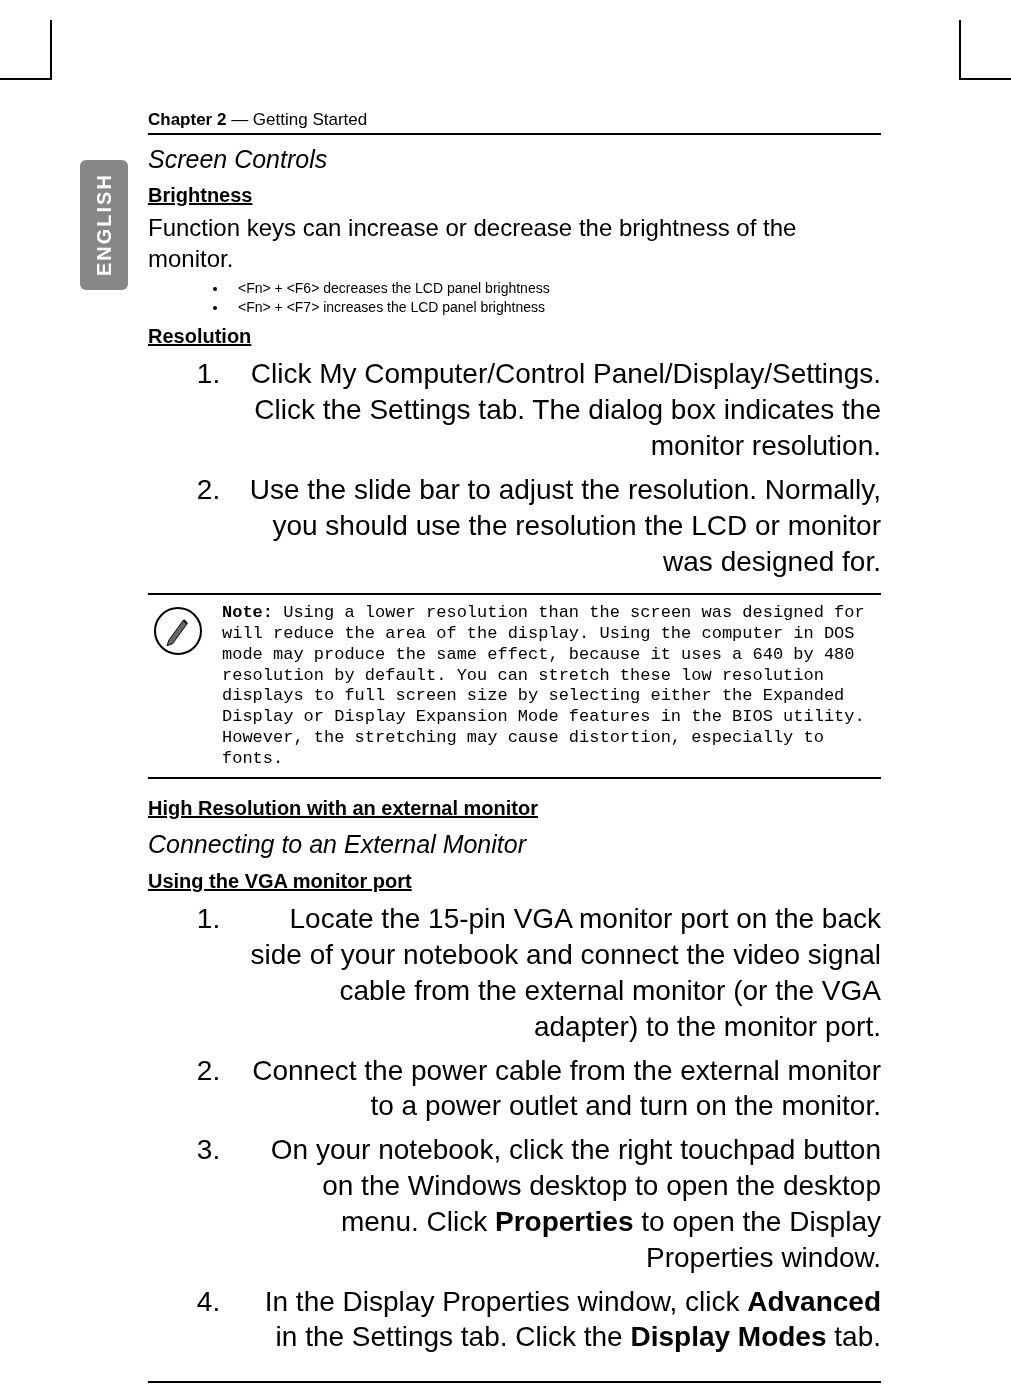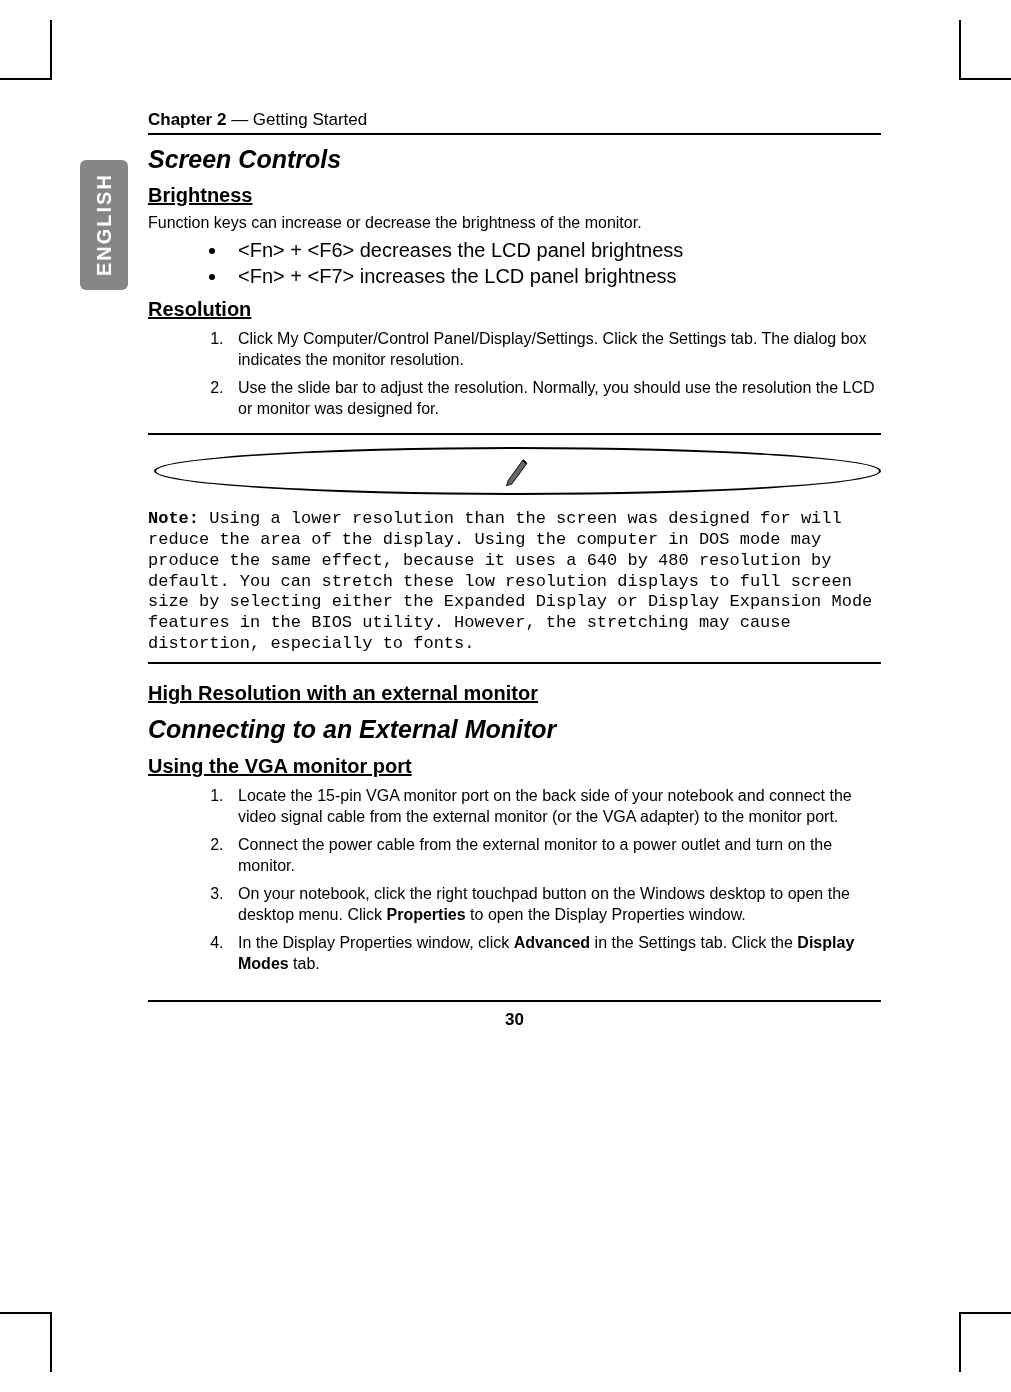--- a/index.html
+++ b/index.html
@@ -46,55 +46,55 @@
   .content { margin-left: 28px; }
   .chapter-line {
     font-size: 17px;
     border-bottom: 2.5px solid #000;
     padding-bottom: 3px;
     margin-bottom: 10px;
   }
   .chapter-line b { font-weight: bold; }
   h2.section {
     font-style: italic;
-    font-weight: bold;
+    font-weight: normal;
     font-size: 25px;
     margin: 10px 0 6px 0;
   }
   h3.sub {
     font-weight: bold;
     font-size: 20px;
     text-decoration: underline;
     margin: 10px 0 6px 0;
   }
   p.body {
-    font-size: 16px;
+    font-size: 24px;
     margin: 6px 0;
     line-height: 1.28;
   }
   ul.bullets {
     margin: 4px 0 10px 0;
     padding-left: 80px;
-    font-size: 20px;
+    font-size: 14px;
   }
   ul.bullets li { margin: 3px 0; padding-left: 10px; }
   ol.num {
     margin: 6px 0 10px 0;
     padding-left: 80px;
-    font-size: 16px;
+    font-size: 28px;
+    text-align: right;
   }
   ol.num li { margin: 8px 0; padding-left: 10px; line-height: 1.28; }
   .note-block {
     border-top: 2.5px solid #000;
     border-bottom: 2.5px solid #000;
     margin: 14px 0 18px 0;
     padding: 8px 0;
     display: flex;
-    gap: 14px;
-    flex-direction: column;
+    gap: 20px;
   }
   .note-icon {
     flex: 0 0 48px;
     height: 48px;
     border: 2px solid #000;
     border-radius: 50%;
     position: relative;
     margin-top: 4px;
     margin-left: 6px;
   }

